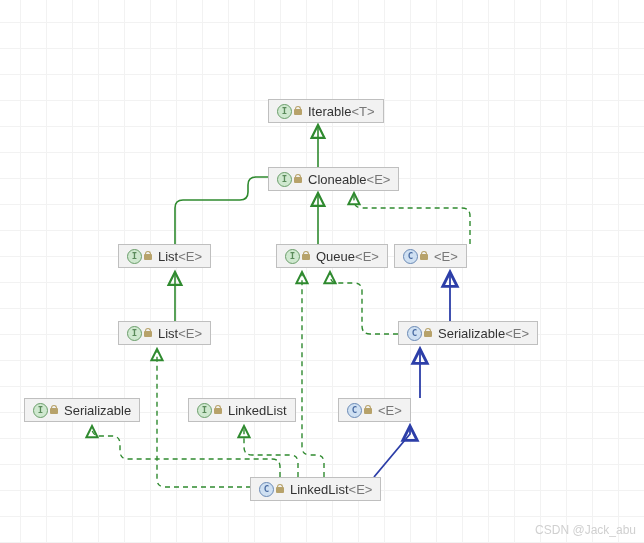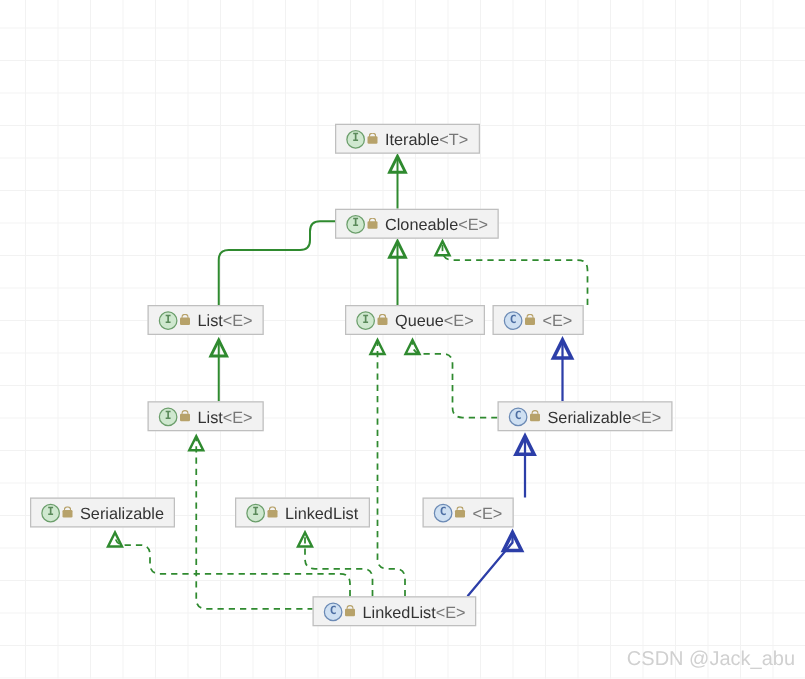--- a/index.html
+++ b/index.html
@@ -13,21 +13,21 @@
   }
   svg.edges{position:absolute;inset:0;pointer-events:none;}
   .node{position:absolute;display:inline-flex;align-items:center;height:24px;padding:0 8px;border:1px solid #bfbfbf;background:#f2f2f2;white-space:nowrap;box-sizing:border-box;}
   .icon{display:inline-flex;align-items:center;justify-content:center;width:13px;height:13px;border-radius:50%;font-size:9px;font-weight:bold;font-family:Consolas,monospace;margin-right:2px;flex:none;}
   .icon.interface{background:#cfe8cf;border:1px solid #6b9e6b;color:#5a8a5a;}
   .icon.class{background:#cfe0f2;border:1px solid #6b8ab5;color:#4d6ea3;}
   .lock{display:inline-block;width:8px;height:10px;position:relative;margin-right:6px;flex:none;}
   .lock:before{content:"";position:absolute;top:3px;left:0;width:8px;height:6px;background:#b7a26a;border-radius:1px;}
   .lock:after{content:"";position:absolute;top:0;left:1px;width:4px;height:4px;border:1px solid #b7a26a;border-bottom:none;border-radius:3px 3px 0 0;}
   .tp{color:#777;}
-  .watermark{position:absolute;right:8px;bottom:6px;font-size:16px;color:#d0d0d0;user-select:none;}
+  .watermark{position:absolute;right:8px;bottom:6px;font-size:12px;color:#d0d0d0;user-select:none;}
 </style>
 </head>
 <body>
 <div class="canvas">
   <div class="grid"></div>
 
   <svg class="edges" width="644" height="543">
     <defs>
       <marker id="ah-green" viewBox="0 0 12 12" refX="10" refY="6" markerWidth="12" markerHeight="12" orient="auto">
         <path d="M2,2 L10,6 L2,10 Z" fill="none" stroke="#2f8a2f" stroke-width="1.4"></path>

